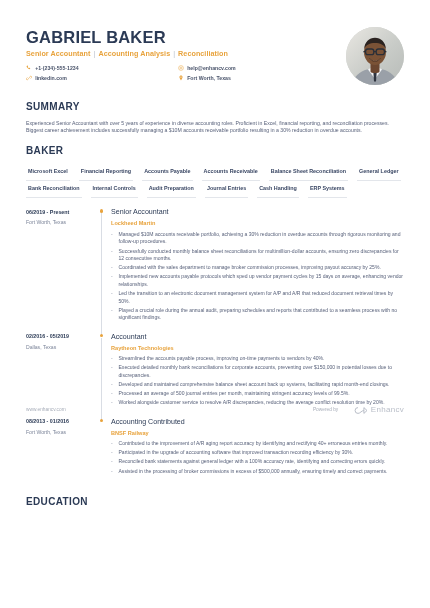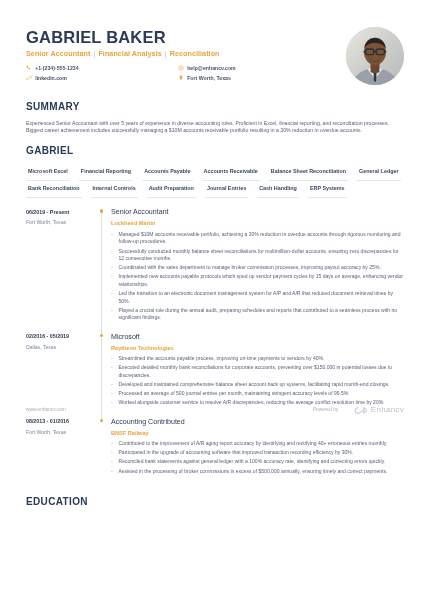--- a/index.html
+++ b/index.html
@@ -250,21 +250,21 @@
 
 <div class="page">
 
   <div class="header">
     <div class="header-left">
       <div class="full-name">GABRIEL BAKER</div>
 
       <div class="headline">
         <span>Senior Accountant</span>
         <span class="sep">|</span>
-        <span>Financial Analysis</span>
+        <span>Accounting Analysis</span>
         <span class="sep">|</span>
         <span>Reconciliation</span>
       </div>
 
       <div class="contact-grid">
         <div class="contact-item">
           <span class="ico">
             <svg viewBox="0 0 16 16" width="6" height="6">
                 <path fill="#e8a33d" d="M3.2 1.6a1.2 1.2 0 0 0-1.1.8l-.5 1.4c-.1.4 0 .9.3 1.2 1.7 2 3.9 4.2 5.9 5.9.3.3.8.4 1.2.3l1.4-.5a1.2 1.2 0 0 0 .8-1.1v-.9c0-.4-.2-.7-.6-.9l-1.6-.6c-.4-.1-.8 0-1 .3l-.5.6C6.4 7.4 5.3 6.3 4.5 5l.6-.5c.3-.3.4-.7.3-1.1l-.6-1.5a1 1 0 0 0-.9-.6z"></path>
               </svg>
@@ -334,21 +334,21 @@
       </svg>
     </div>
   </div>
 
   <div class="section">
     <div class="section-title">SUMMARY</div>
     <div class="summary-text">Experienced Senior Accountant with over 5 years of experience in diverse accounting roles. Proficient in Excel, financial reporting, and reconciliation processes. Biggest career achievement includes successfully managing a $10M accounts receivable portfolio resulting in a 30% reduction in overdue accounts.</div>
   </div>
 
   <div class="section">
-    <div class="section-title">GABRIEL</div>
+    <div class="section-title">BAKER</div>
     <div class="skills-wrap">
       <div class="skill-chip">Microsoft Excel</div>
       <div class="skill-chip">Financial Reporting</div>
       <div class="skill-chip">Accounts Payable</div>
       <div class="skill-chip">Accounts Receivable</div>
       <div class="skill-chip">Balance Sheet Reconciliation</div>
       <div class="skill-chip">General Ledger</div>
       <div class="skill-chip">Bank Reconciliation</div>
       <div class="skill-chip">Internal Controls</div>
       <div class="skill-chip">Audit Preparation</div>
@@ -404,21 +404,21 @@
     <div class="entry">
       <div class="entry-meta">
         <div class="entry-date">02/2016 - 05/2019</div>
         <div class="entry-loc">Dallas, Texas</div>
       </div>
       <div class="entry-rail">
         <div class="rail-line"></div>
         <div class="rail-dot"></div>
       </div>
       <div class="entry-body">
-        <div class="job-title">Microsoft</div>
+        <div class="job-title">Accountant</div>
         <div class="job-company">Raytheon Technologies</div>
         <div class="bullets">
           <div class="bullet">
               <span class="dash">-</span>
               <span>Streamlined the accounts payable process, improving on-time payments to vendors by 40%.</span>
             </div>
           <div class="bullet">
               <span class="dash">-</span>
               <span>Executed detailed monthly bank reconciliations for corporate accounts, preventing over $150,000 in potential losses due to discrepancies.</span>
             </div>

